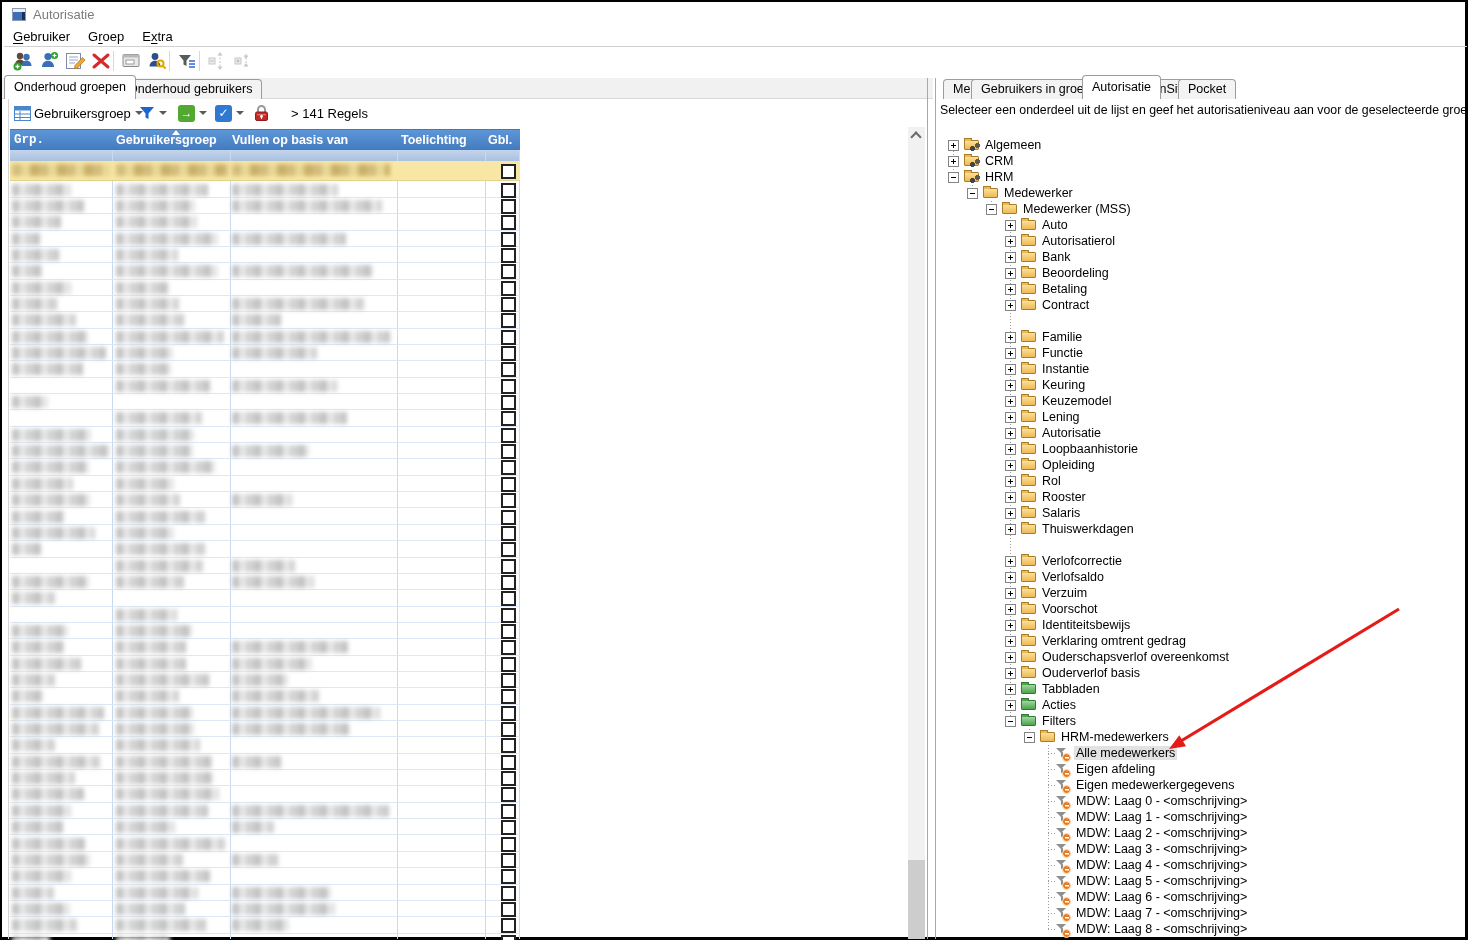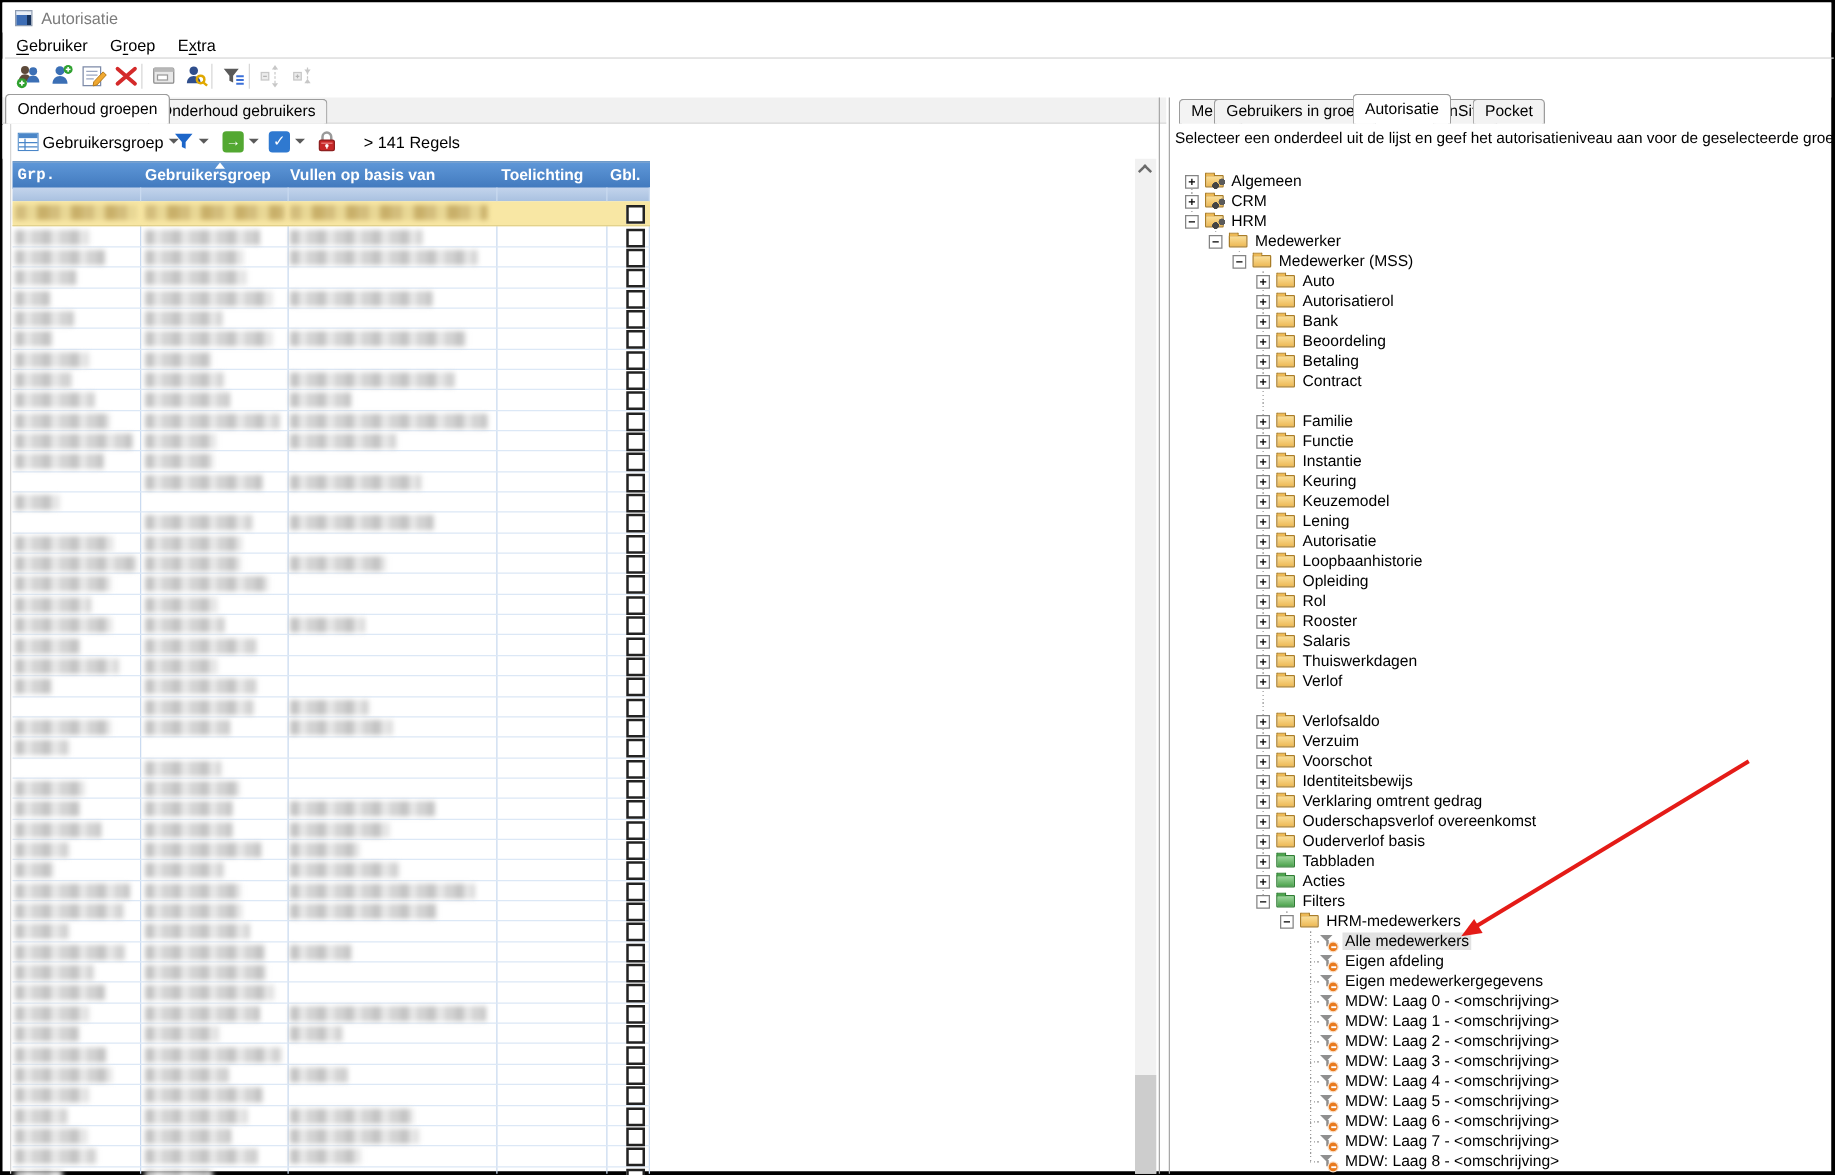--- a/index.html
+++ b/index.html
@@ -626,24 +626,24 @@
       <div class="trow" style="top: 368px;">
         <div class="tog plus" style="left: 65px;"></div>
         <div class="folder" style="left: 81px;"></div>
         <span class="tlabel" style="left: 100px;">Salaris</span>
       </div>
       <div class="trow" style="top: 384px;">
         <div class="tog plus" style="left: 65px;"></div>
         <div class="folder" style="left: 81px;"></div>
         <span class="tlabel" style="left: 100px;">Thuiswerkdagen</span>
       </div>
-      <div class="trow" style="top: 400px;">
-        <div class="tog plus" style="left: 65px;"></div>
-        <div class="folder" style="left: 81px;"></div>
-        <span class="tlabel" style="left: 100px;">Verlof</span>
+      <div class="trow" style="top: 416px;">
+        <div class="tog plus" style="left: 65px;"></div>
+        <div class="folder" style="left: 81px;"></div>
+        <span class="tlabel" style="left: 100px;">Verlofcorrectie</span>
       </div>
       <div class="trow" style="top: 432px;">
         <div class="tog plus" style="left: 65px;"></div>
         <div class="folder" style="left: 81px;"></div>
         <span class="tlabel" style="left: 100px;">Verlofsaldo</span>
       </div>
       <div class="trow" style="top: 448px;">
         <div class="tog plus" style="left: 65px;"></div>
         <div class="folder" style="left: 81px;"></div>
         <span class="tlabel" style="left: 100px;">Verzuim</span>

